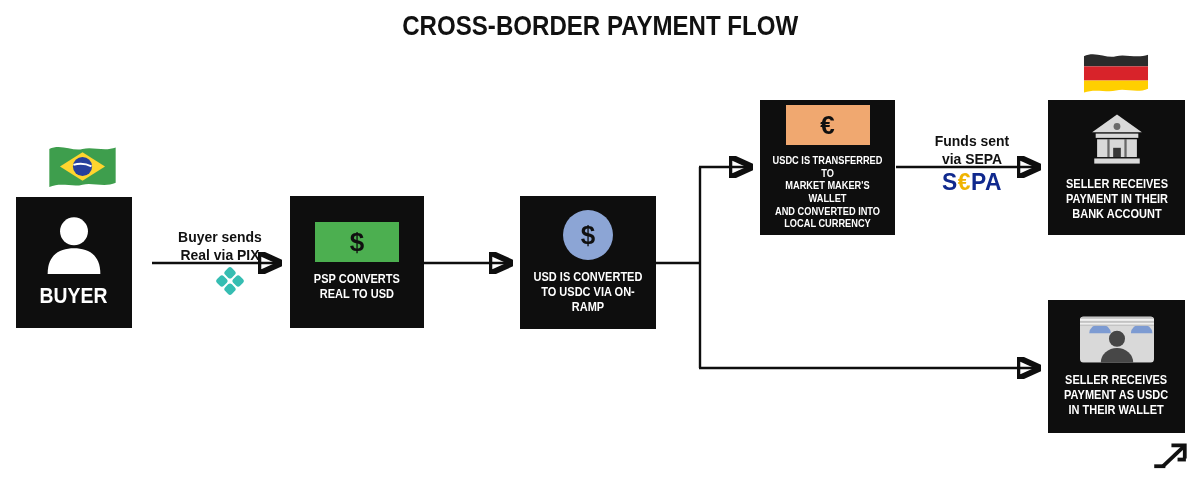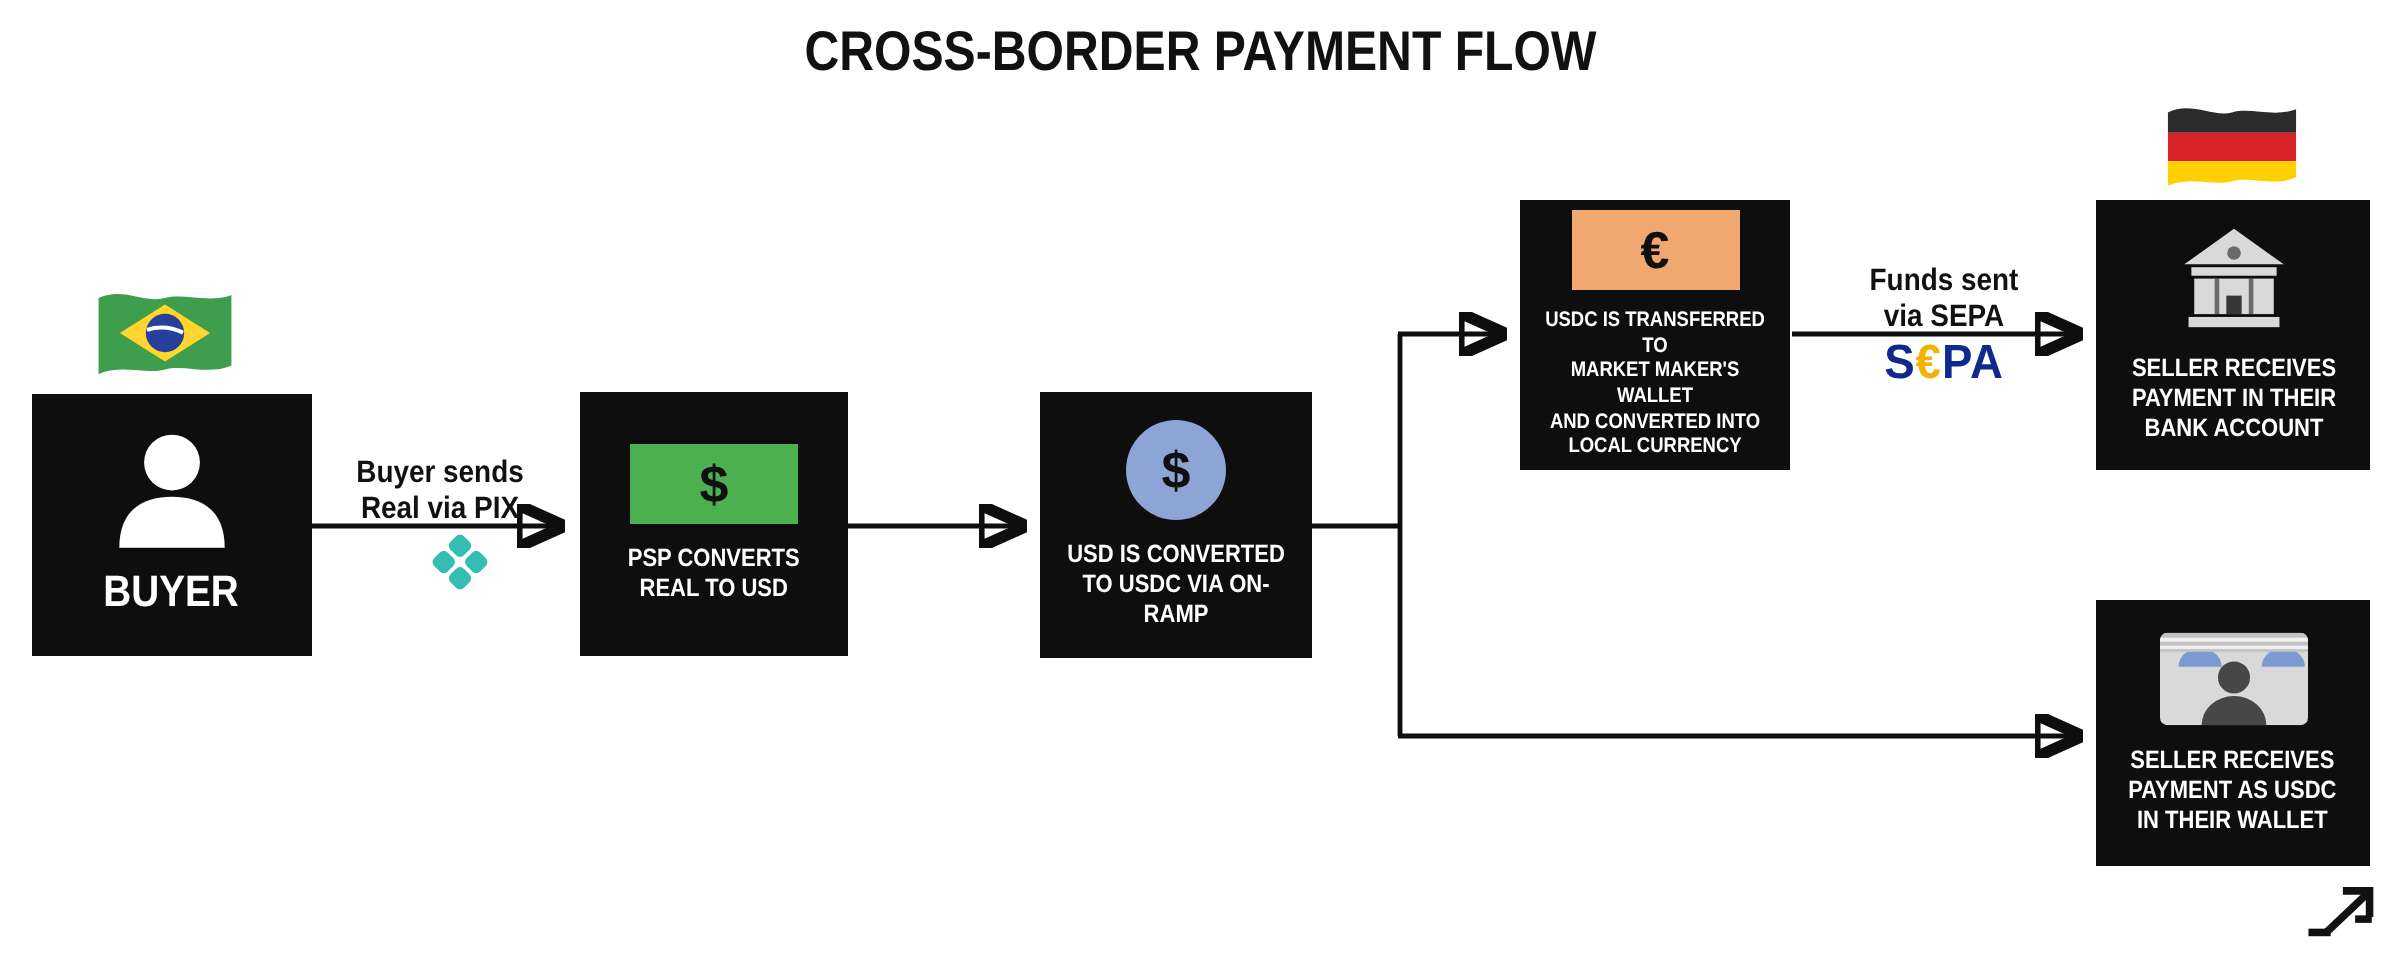--- a/index.html
+++ b/index.html
@@ -96,21 +96,21 @@
           <path d="M1,3.6 C7,0.6 13,5 18,3.6 C23,2.2 29,5 35,2.8 L35,20.8 C29,23.4 23,20.4 18,21.8 C13,23.2 7,20.4 1,23 Z"></path>
         </clipPath>
       </defs>
     <g clip-path="url(#wave2)">
       <rect x="0" y="0" width="36" height="9" fill="#2b2b2b"></rect>
       <rect x="0" y="9" width="36" height="7.5" fill="#d8232a"></rect>
       <rect x="0" y="16.5" width="36" height="8.5" fill="#ffcf00"></rect>
     </g>
   </svg>
 
-  <div class="node" style="left:16px; top:197px; width:140px; height:131px;">
+  <div class="node" style="left:16px; top:197px; width:116px; height:131px;">
     <svg width="64" height="62" viewBox="0 0 40 40">
       <circle cx="20" cy="10.5" r="9" fill="#ffffff"></circle>
       <path d="M3,38 C3,25 11.5,21.5 20,21.5 C28.5,21.5 37,25 37,38 Z" fill="#ffffff"></path>
     </svg>
     <div class="node-label buyer-label">BUYER</div>
   </div>
 
   <div class="edge-label" style="left:146px; top:228px; width:148px;">Buyer sends
 Real via PIX</div>
   <svg class="pix-badge" style="left:215px; top:266px;" width="30" height="30" viewBox="0 0 24 24">

